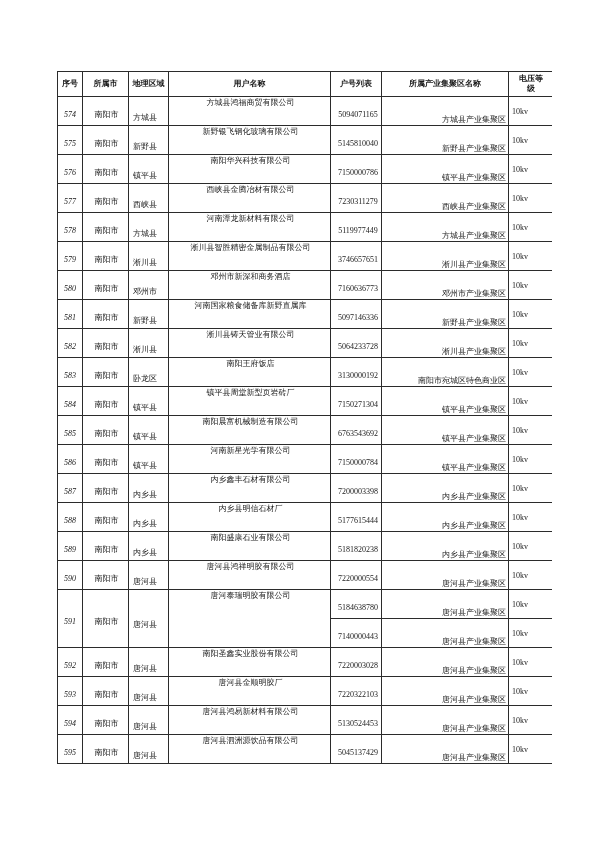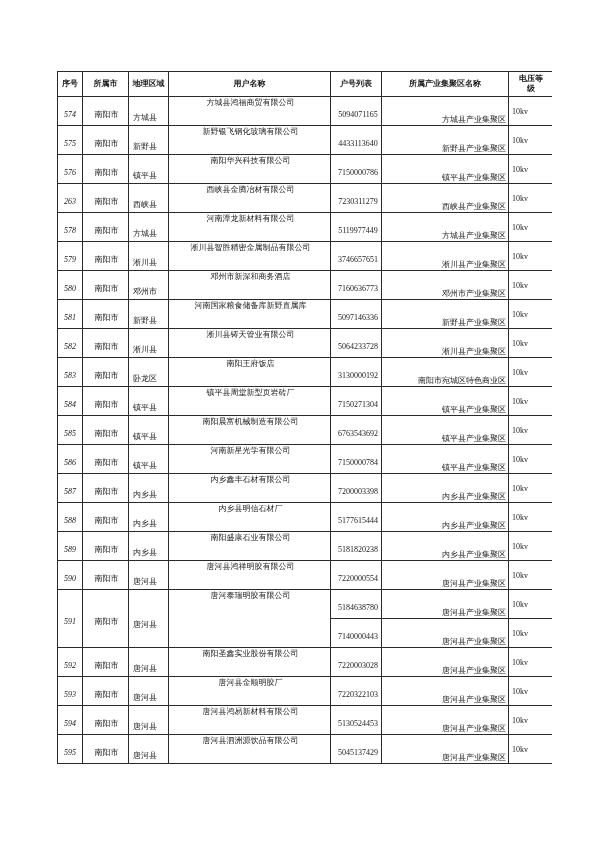--- a/index.html
+++ b/index.html
@@ -80,35 +80,35 @@
           <td class="c-user">方城县鸿福商贸有限公司</td>
           <td class="c-account">5094071165</td>
           <td class="c-cluster">方城县产业集聚区</td>
           <td class="c-voltage">10kv</td>
         </tr>
         <tr>
           <td class="c-seq">575</td>
           <td class="c-city">南阳市</td>
           <td class="c-region">新野县</td>
           <td class="c-user">新野银飞钢化玻璃有限公司</td>
-          <td class="c-account">4433113640</td>
+          <td class="c-account">5145810040</td>
           <td class="c-cluster">新野县产业集聚区</td>
           <td class="c-voltage">10kv</td>
         </tr>
         <tr>
           <td class="c-seq">576</td>
           <td class="c-city">南阳市</td>
           <td class="c-region">镇平县</td>
           <td class="c-user">南阳华兴科技有限公司</td>
           <td class="c-account">7150000786</td>
           <td class="c-cluster">镇平县产业集聚区</td>
           <td class="c-voltage">10kv</td>
         </tr>
         <tr>
-          <td class="c-seq">263</td>
+          <td class="c-seq">577</td>
           <td class="c-city">南阳市</td>
           <td class="c-region">西峡县</td>
           <td class="c-user">西峡县金腾冶材有限公司</td>
           <td class="c-account">7230311279</td>
           <td class="c-cluster">西峡县产业集聚区</td>
           <td class="c-voltage">10kv</td>
         </tr>
         <tr>
           <td class="c-seq">578</td>
           <td class="c-city">南阳市</td>

